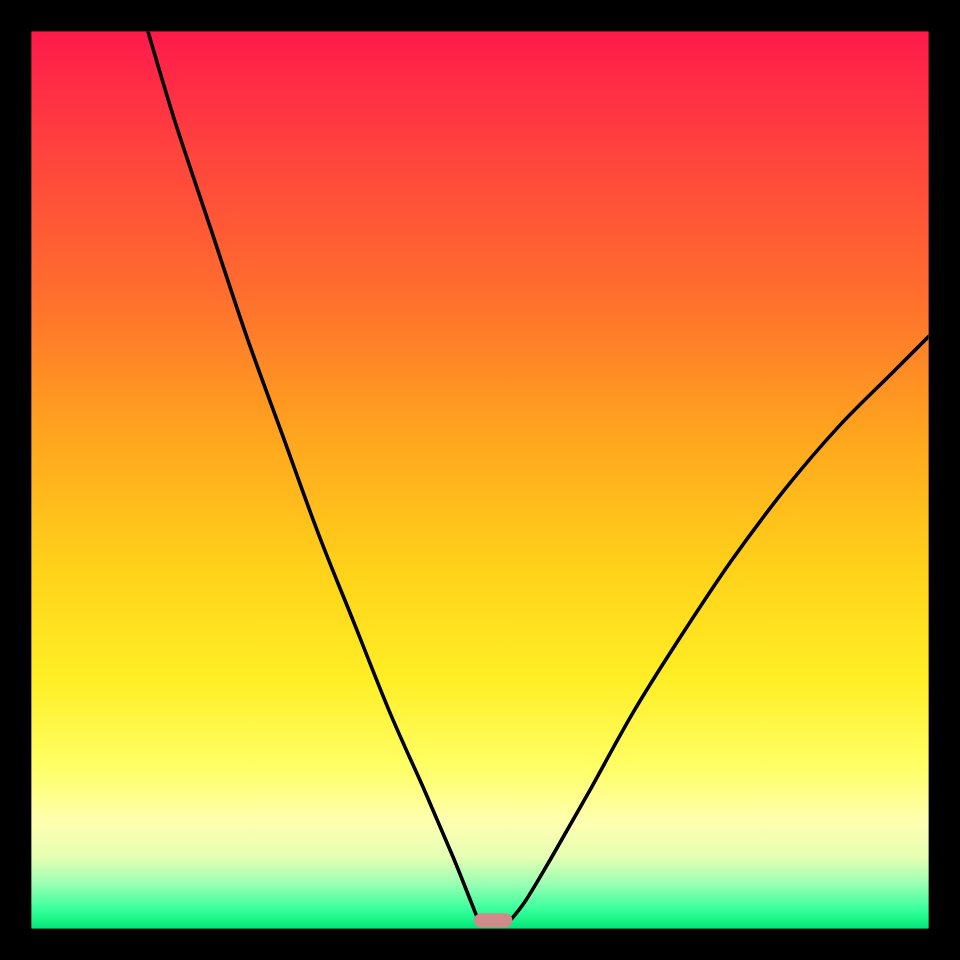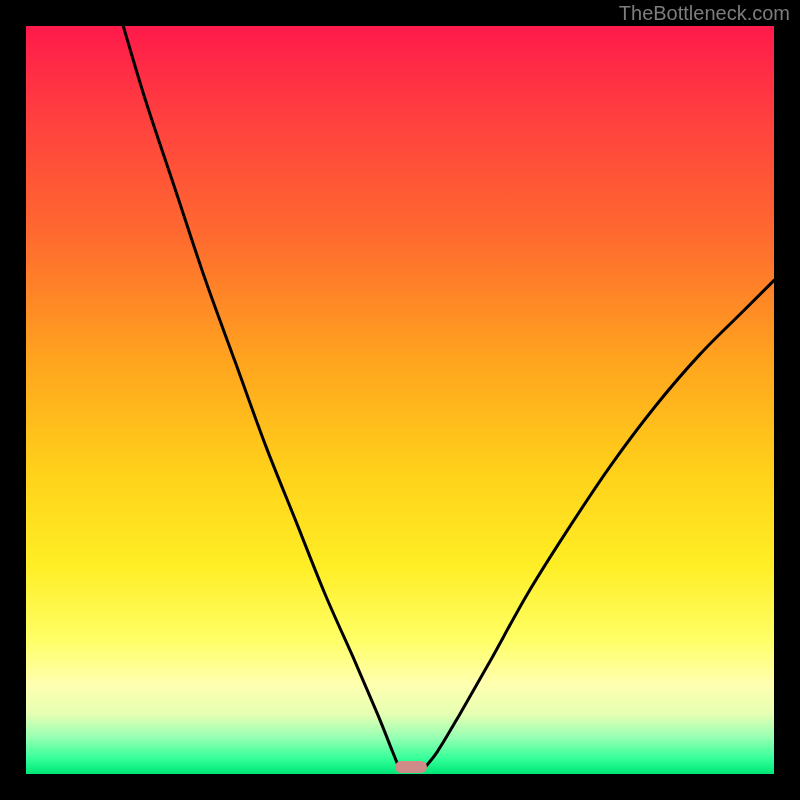--- a/index.html
+++ b/index.html
@@ -70,21 +70,20 @@
     color: #7d7d7d;
     letter-spacing: 0px;
     user-select: none;
   }
 </style>
 </head>
 <body>
 
 <div class="frame">
 
-  <div class="watermark">TheBottleneck.com</div>
 
   <div class="plot-area">
     <div class="gradient-bg"></div>
 
     <svg class="curve" viewBox="0 0 748 748" preserveAspectRatio="none">
       <path id="left-branch-path" fill="none" stroke="#000" stroke-width="3" stroke-linecap="round" d="M 97.24000000000001 0 C 100.98 12.46666666666666, 110.95333333333335 47.37333333333329, 119.68 74.79999999999995 C 128.40666666666667 102.22666666666662, 139.62666666666667 134.63999999999993, 149.6 164.55999999999995 C 159.57333333333332 194.47999999999996, 169.54666666666665 225.64666666666665, 179.51999999999998 254.32 C 189.4933333333333 282.99333333333334, 199.4666666666667 309.1733333333333, 209.44000000000003 336.59999999999997 C 219.41333333333336 364.02666666666664, 229.38666666666668 392.7, 239.36 418.88 C 249.33333333333334 445.06, 259.3066666666666 468.7466666666666, 269.28 493.67999999999995 C 279.25333333333333 518.6133333333332, 289.22666666666663 544.7933333333333, 299.2 568.48 C 309.17333333333335 592.1666666666667, 320.3933333333333 615.8533333333332, 329.12 635.8 C 337.8466666666667 655.7466666666667, 345.32666666666665 673.1999999999999, 351.56 688.16 C 357.79333333333335 703.12, 362.78 716.2099999999999, 366.52 725.56 C 370.26 734.91, 372.75333333333333 741.1433333333333, 374 744.26"></path>
       <path id="right-branch-path" fill="none" stroke="#000" stroke-width="3" stroke-linecap="round" d="M 396.44 744.26 C 398.93333333333334 741.1433333333333, 405.1666666666667 734.91, 411.40000000000003 725.56 C 417.6333333333334 716.2099999999999, 425.11333333333334 703.12, 433.84 688.16 C 442.5666666666666 673.1999999999999, 452.53999999999996 655.7466666666667, 463.76 635.8 C 474.98 615.8533333333332, 488.6933333333334 589.6733333333334, 501.16 568.48 C 513.6266666666667 547.2866666666666, 524.8466666666666 529.8333333333334, 538.56 508.64 C 552.2733333333333 487.44666666666666, 568.48 462.5133333333333, 583.44 441.32 C 598.4000000000001 420.12666666666667, 613.3599999999999 400.18, 628.3199999999999 381.48 C 643.28 362.78000000000003, 658.24 345.3266666666666, 673.2 329.11999999999995 C 688.1600000000001 312.9133333333333, 705.6133333333332 296.70666666666665, 718.0799999999999 284.24 C 730.5466666666666 271.77333333333337, 743.0133333333333 259.3066666666667, 748 254.32"></path>
     </svg>
 
     <div id="min-marker" class="marker" style="left: 369.138px; top: 735.284px; width: 32.164px; height: 11.968px; background: rgb(207, 139, 135);"></div>

